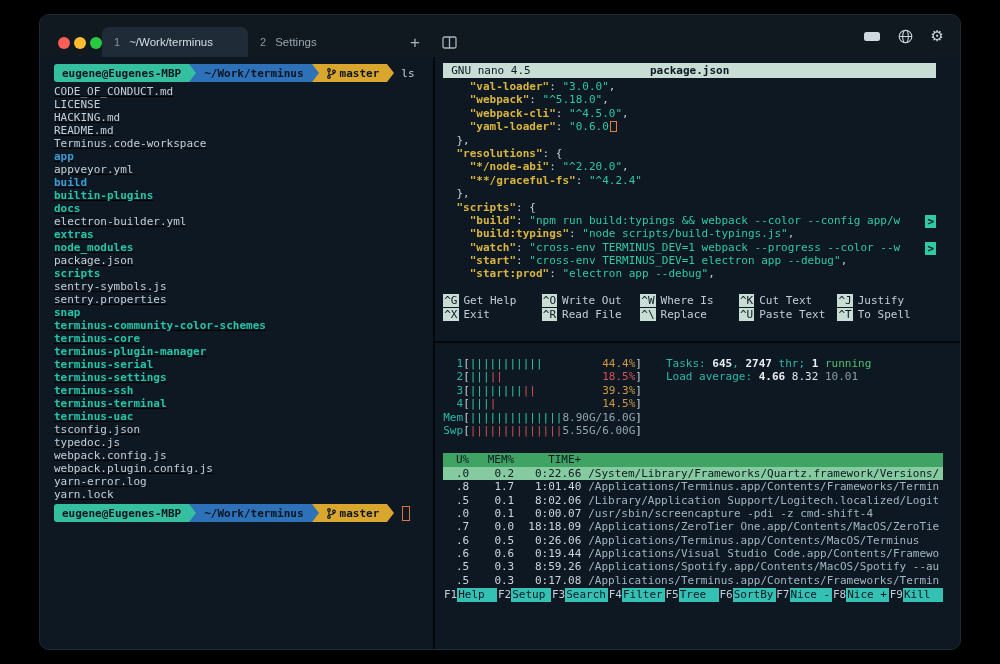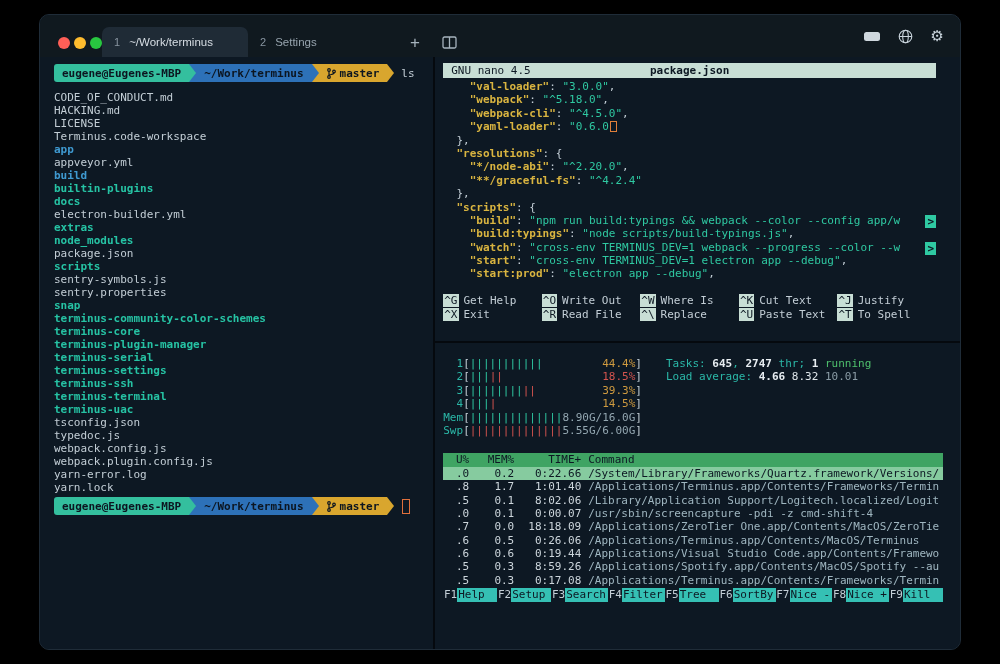--- a/index.html
+++ b/index.html
@@ -69,21 +69,21 @@
   .pseg.teal { background:#34bf9e; border-radius:3px 0 0 3px; }
   .pseg.blue { background:#2d71b8; }
   .pseg.yellow { background:#d9a62e;text-align:center; }
   .arr { width:0; height:0; border-top:9px solid transparent; border-bottom:9px solid transparent; border-left:7px solid; }
   .arr.t-b { border-left-color:#34bf9e; background:#2d71b8; }
   .arr.b-y { border-left-color:#2d71b8; background:#d9a62e; }
   .arr.y-x { border-left-color:#d9a62e; background:transparent; }
   .cmd-text { color:#c3ced6; margin-left:7px; }
   .cursor-hollow { width:8px; height:15px; border:1.5px solid #e0703c; margin-left:8px; }
 
-  .filelist { margin-top:8px; }
+  .filelist { margin-top:2px;text-decoration:underline; }
   .fl-line { height:13px; line-height:13px; white-space:pre; }
   .fl-line .file { color:#c3ced6; }
   .fl-line .dir { color:#26c3a4; font-weight:bold; }
   .fl-line .dir-blue { color:#3f9ad1; font-weight:bold;text-align:right; }
   .prompt-bottom { margin-top:2px; }
 
   
   .right-col { flex:1; display:flex; flex-direction:column; }
 
   
@@ -192,22 +192,23 @@
           </svg>
           <span>master</span>
         </span>
         <span class="arr y-x"></span>
         <span class="cmd-text">ls</span>
       </div>
 
       <div class="filelist">
 
       <div class="fl-line"><span class="file">CODE_OF_CONDUCT.md</span></div>
+          <div class="fl-line"><span class="file">LICENSE</span></div>
           <div class="fl-line"><span class="file">HACKING.md</span></div>
-          <div class="fl-line"><span class="file">LICENSE</span></div>
+          <div class="fl-line"><span class="file">README.md</span></div>
           <div class="fl-line"><span class="file">Terminus.code-workspace</span></div>
           <div class="fl-line"><span class="dir-blue">app</span></div>
           <div class="fl-line"><span class="file">appveyor.yml</span></div>
           <div class="fl-line"><span class="dir-blue">build</span></div>
           <div class="fl-line"><span class="dir">builtin-plugins</span></div>
           <div class="fl-line"><span class="dir">docs</span></div>
           <div class="fl-line"><span class="file">electron-builder.yml</span></div>
           <div class="fl-line"><span class="dir">extras</span></div>
           <div class="fl-line"><span class="dir">node_modules</span></div>
           <div class="fl-line"><span class="file">package.json</span></div>
@@ -336,21 +337,20 @@
               <div class="tl-line"><span class="seg cy">Tasks: </span><span class="seg wb">645</span><span class="seg cy">, </span><span class="seg wb">2747</span><span class="seg cy"> thr</span><span class="seg cy">; </span><span class="seg wb">1</span><span class="seg gn"> running</span></div>
               <div class="tl-line"><span class="seg cy">Load average: </span><span class="seg wb">4.66 </span><span class="seg w">8.32 </span><span class="seg dim">10.01</span></div>
             </div>
         </div>
 
         <div class="ptable">
           <div class="phead">
             <span class="c-cpu">U%</span>
             <span class="c-mem">MEM%</span>
             <span class="c-time">TIME+</span>
-            <span class="c-cmd">Command</span>
           </div>
           <div>
 
           <div class="prow selected">
                 <span class="c-cpu">.0</span>
                 <span class="c-mem">0.2</span>
                 <span class="c-time">0:22.66</span>
                 <span class="c-cmd">/System/Library/Frameworks/Quartz.framework/Versions/</span>
               </div>
               <div class="prow">

